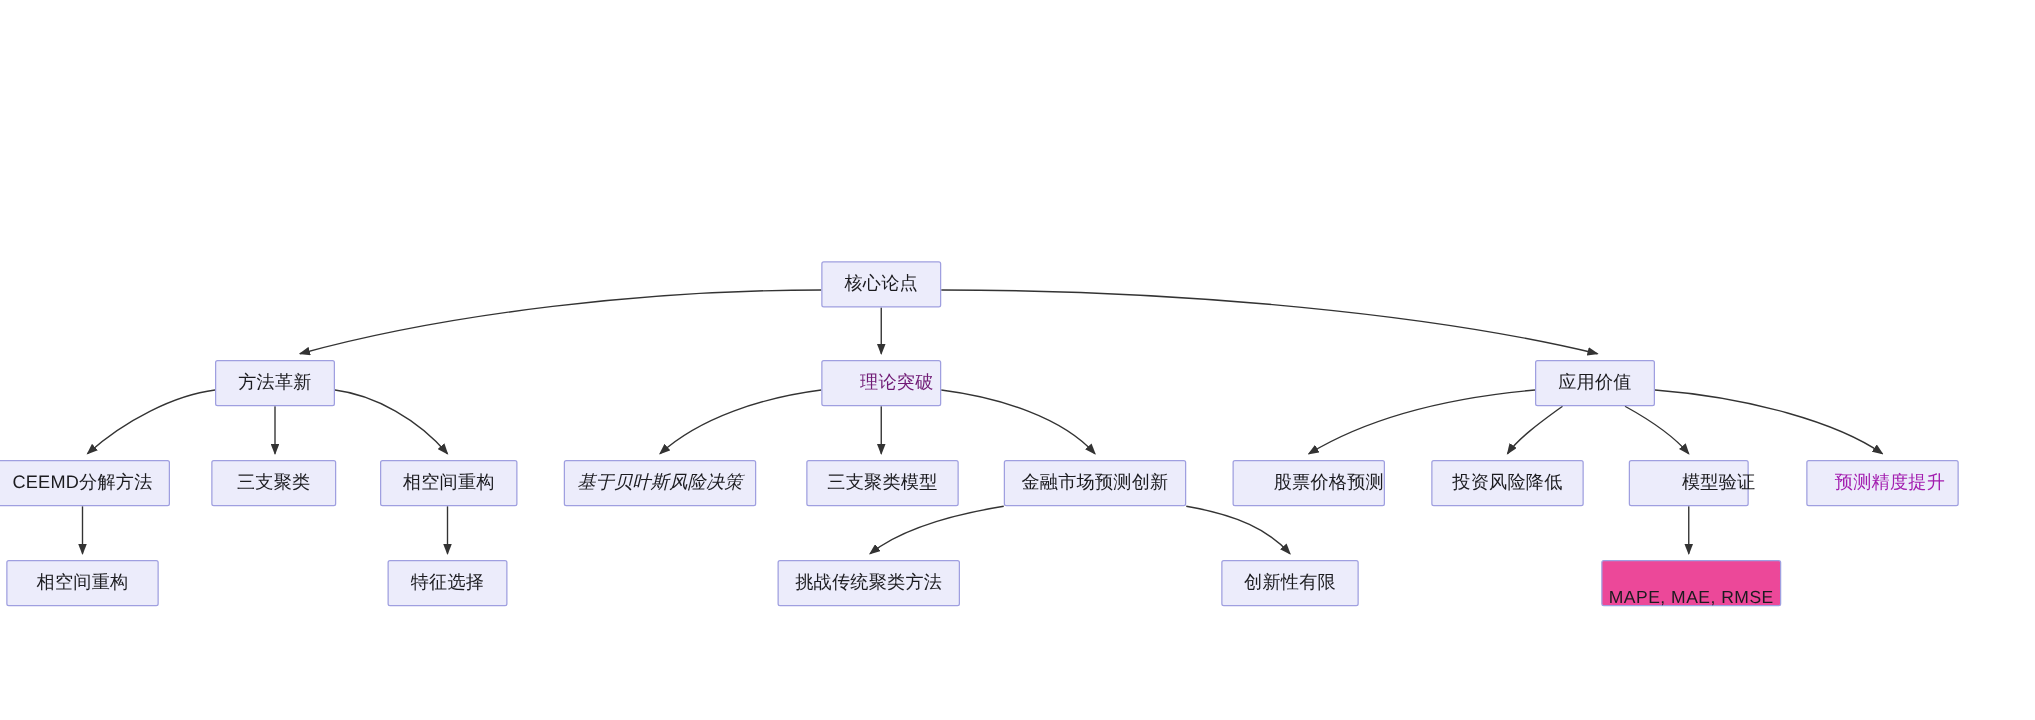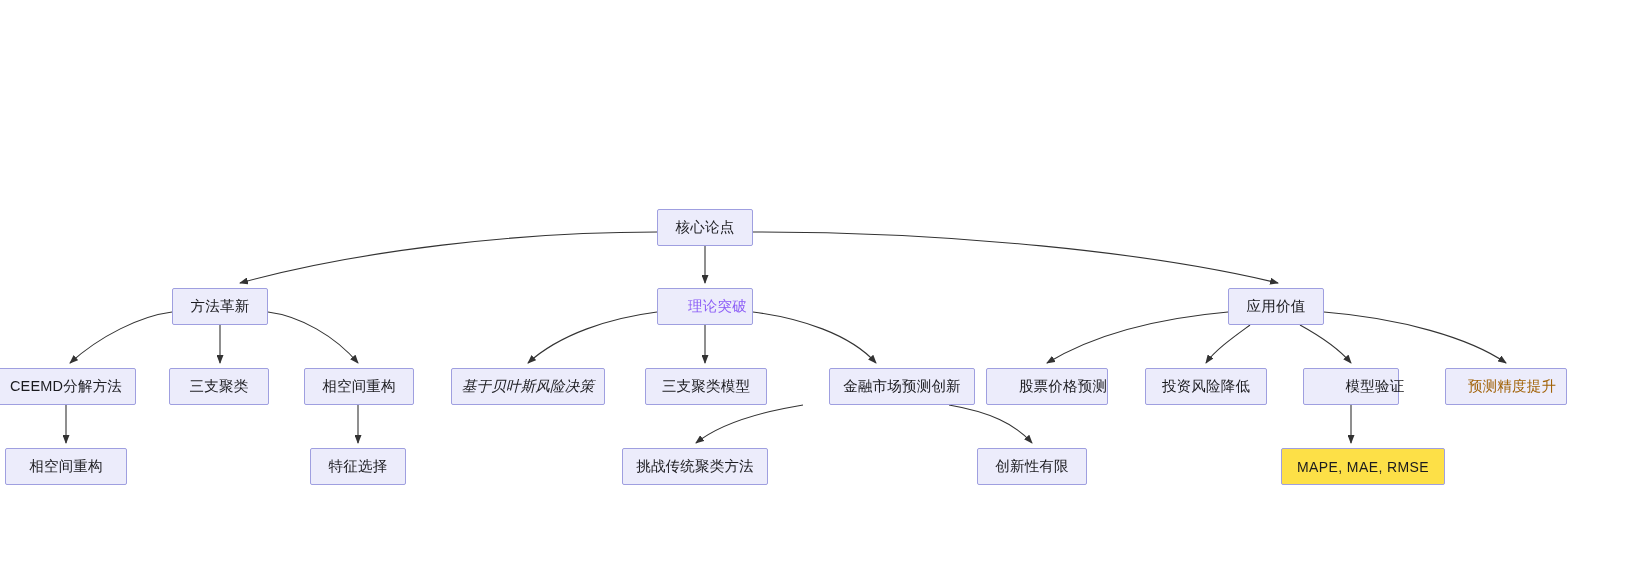--- a/index.html
+++ b/index.html
@@ -82,65 +82,65 @@
         <path class="edge-path" d="M 1351,405 L 1351,443" stroke="#333333" marker-end="url(#arrowhead)"></path>
       </g>
   </svg>
   <div id="node-layer">
       <div class="node" style="left: 657px; top: 209px; width: 96px; height: 37px; background: rgb(236, 236, 251); border-color: rgb(159, 159, 224); color: rgb(27, 27, 31);">
         <span>核心论点</span>
       </div>
       <div class="node" style="left: 172px; top: 288px; width: 96px; height: 37px; background: rgb(236, 236, 251); border-color: rgb(159, 159, 224); color: rgb(27, 27, 31);">
         <span>方法革新</span>
       </div>
-      <div class="node" style="left: 657px; top: 288px; width: 96px; height: 37px; background: rgb(236, 236, 251); border-color: rgb(159, 159, 224); color: #8b5cf6; padding-left: 25px;">
+      <div class="node" style="left: 657px; top: 288px; width: 96px; height: 37px; background: rgb(236, 236, 251); border-color: rgb(159, 159, 224); color: #701a75; padding-left: 25px;">
         <span>理论突破</span>
       </div>
       <div class="node" style="left: 1228px; top: 288px; width: 96px; height: 37px; background: rgb(236, 236, 251); border-color: rgb(159, 159, 224); color: rgb(27, 27, 31); text-align: center;">
         <span>应用价值</span>
       </div>
       <div class="node" style="left: -4px; top: 368px; width: 140px; height: 37px; background: rgb(236, 236, 251); border-color: rgb(159, 159, 224); color: rgb(27, 27, 31);">
         <span>CEEMD分解方法</span>
       </div>
       <div class="node" style="left: 169px; top: 368px; width: 100px; height: 37px; background: rgb(236, 236, 251); border-color: rgb(159, 159, 224); color: rgb(27, 27, 31);">
         <span>三支聚类</span>
       </div>
       <div class="node" style="left: 304px; top: 368px; width: 110px; height: 37px; background: rgb(236, 236, 251); border-color: rgb(159, 159, 224); color: rgb(27, 27, 31);">
         <span>相空间重构</span>
       </div>
       <div class="node" style="left: 451px; top: 368px; width: 154px; height: 37px; background: rgb(236, 236, 251); border-color: rgb(159, 159, 224); color: rgb(27, 27, 31); font-style: italic;">
         <span>基于贝叶斯风险决策</span>
       </div>
       <div class="node" style="left: 645px; top: 368px; width: 122px; height: 37px; background: rgb(236, 236, 251); border-color: rgb(159, 159, 224); color: rgb(27, 27, 31);">
         <span>三支聚类模型</span>
       </div>
-      <div class="node" style="left: 803px; top: 368px; width: 146px; height: 37px; background: rgb(236, 236, 251); border-color: rgb(159, 159, 224); color: rgb(27, 27, 31); margin-left: 26px;">
+      <div class="node" style="left: 803px; top: 368px; width: 146px; height: 37px; background: rgb(236, 236, 251); border-color: rgb(159, 159, 224); color: rgb(27, 27, 31);">
         <span>金融市场预测创新</span>
       </div>
       <div class="node" style="left: 986px; top: 368px; width: 122px; height: 37px; background: rgb(236, 236, 251); border-color: rgb(159, 159, 224); color: rgb(27, 27, 31); padding-left: 32px;">
         <span>股票价格预测</span>
       </div>
       <div class="node" style="left: 1145px; top: 368px; width: 122px; height: 37px; background: rgb(236, 236, 251); border-color: rgb(159, 159, 224); color: rgb(27, 27, 31);">
         <span>投资风险降低</span>
       </div>
       <div class="node" style="left: 1303px; top: 368px; width: 96px; height: 37px; background: rgb(236, 236, 251); border-color: rgb(159, 159, 224); color: rgb(27, 27, 31); padding-left: 48px;">
         <span>模型验证</span>
       </div>
-      <div class="node" style="left: 1445px; top: 368px; width: 122px; height: 37px; background: rgb(236, 236, 251); border-color: rgb(159, 159, 224); color: #a16207; padding-left: 12px;">
+      <div class="node" style="left: 1445px; top: 368px; width: 122px; height: 37px; background: rgb(236, 236, 251); border-color: rgb(159, 159, 224); color: #a21caf; padding-left: 12px;">
         <span>预测精度提升</span>
       </div>
       <div class="node" style="left: 5px; top: 448px; width: 122px; height: 37px; background: rgb(236, 236, 251); border-color: rgb(159, 159, 224); color: rgb(27, 27, 31);">
         <span>相空间重构</span>
       </div>
       <div class="node" style="left: 310px; top: 448px; width: 96px; height: 37px; background: rgb(236, 236, 251); border-color: rgb(159, 159, 224); color: rgb(27, 27, 31);">
         <span>特征选择</span>
       </div>
       <div class="node" style="left: 622px; top: 448px; width: 146px; height: 37px; background: rgb(236, 236, 251); border-color: rgb(159, 159, 224); color: rgb(27, 27, 31);">
         <span>挑战传统聚类方法</span>
       </div>
       <div class="node" style="left: 977px; top: 448px; width: 110px; height: 37px; background: rgb(236, 236, 251); border-color: rgb(159, 159, 224); color: rgb(27, 27, 31);">
         <span>创新性有限</span>
       </div>
-      <div class="node latin" style="left: 1281px; top: 448px; width: 164px; height: 37px; background: #fde047; border-color: rgb(159, 159, 224); color: rgb(27, 27, 31);">
+      <div class="node latin" style="left: 1281px; top: 448px; width: 144px; height: 37px; background: #ec4899; border-color: rgb(159, 159, 224); color: rgb(27, 27, 31); align-items: flex-end;">
         <span>MAPE, MAE, RMSE</span>
       </div>
     </div>
 </div>
 
 </body></html>

